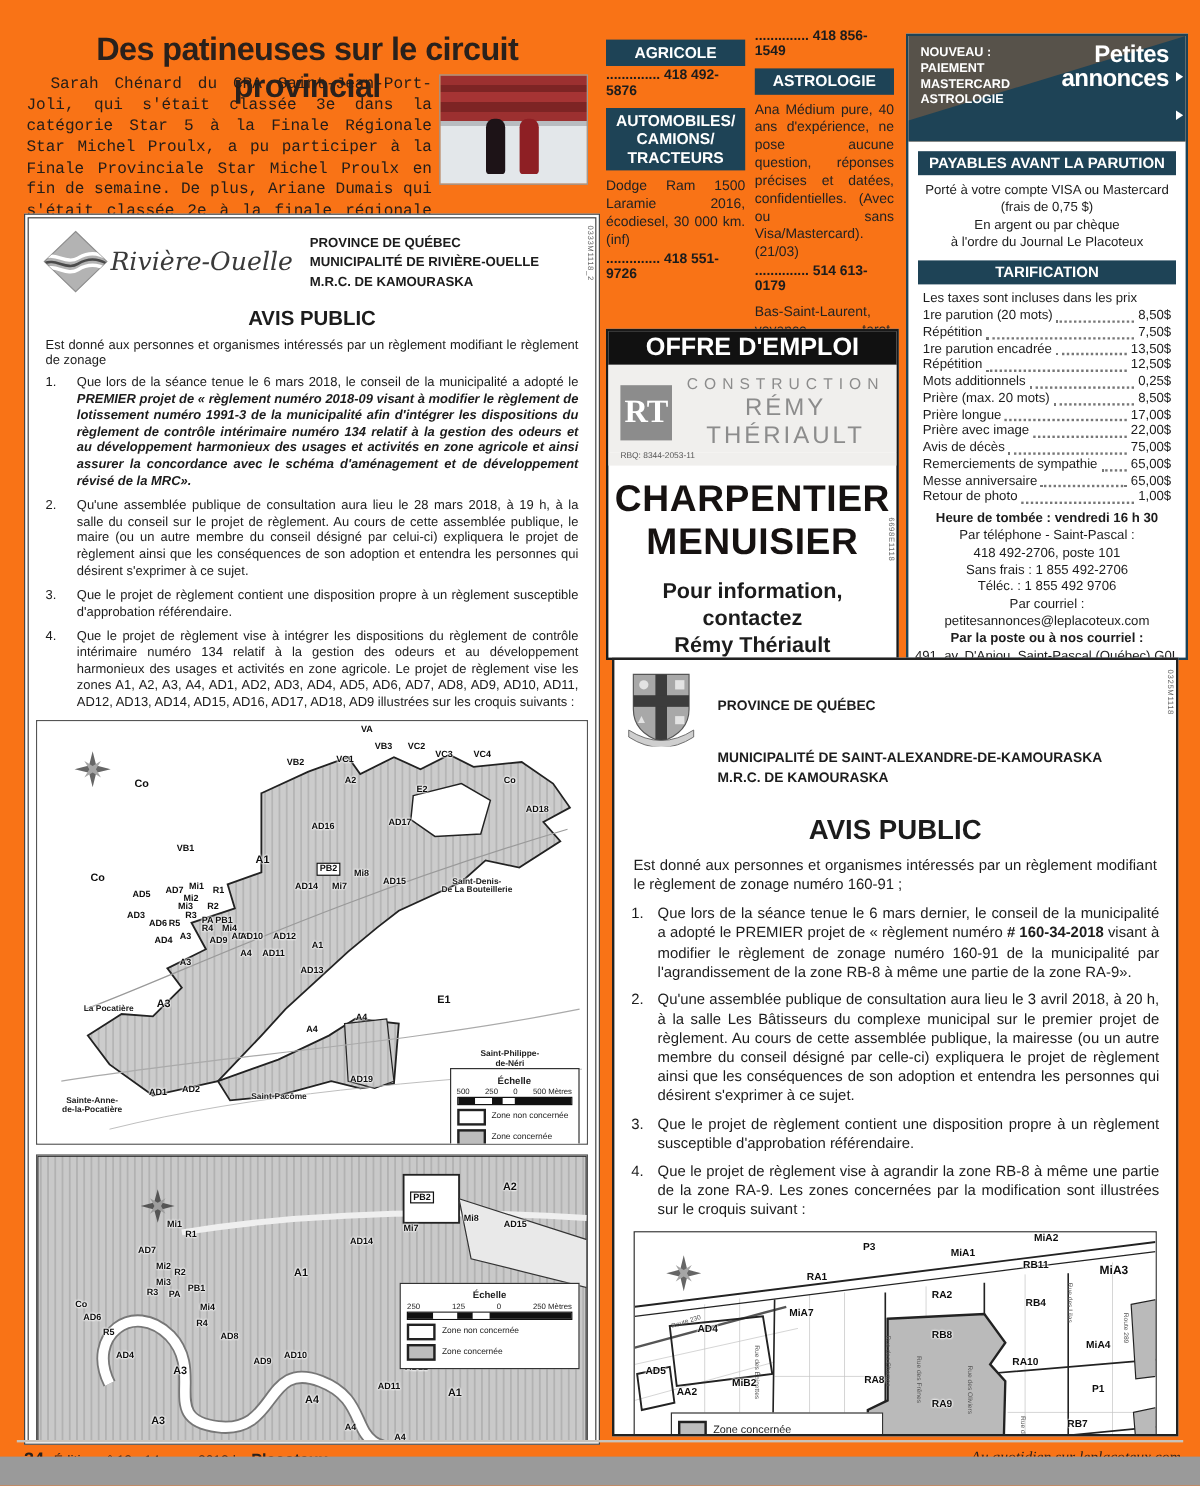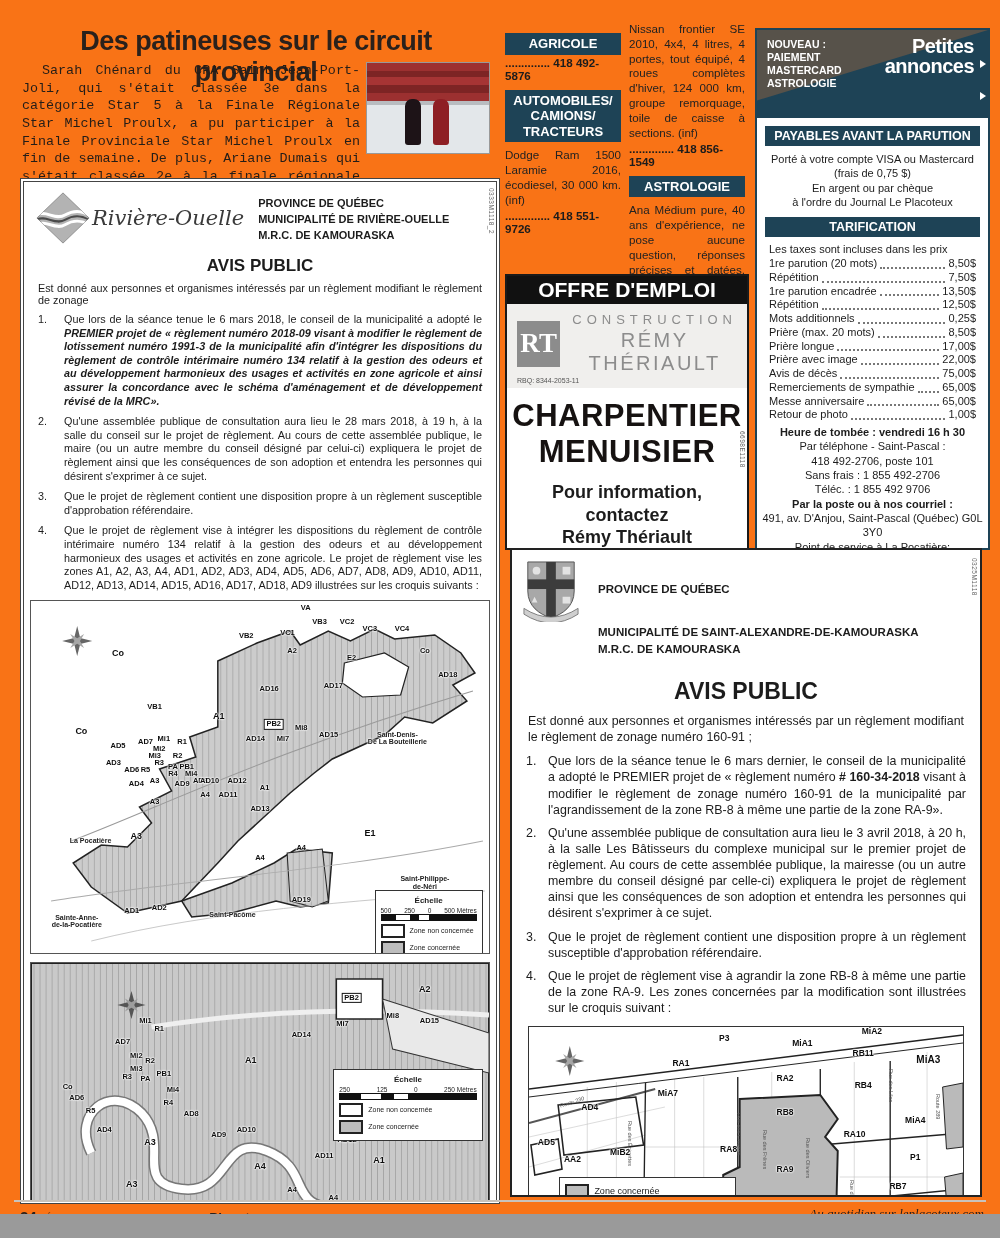--- a/index.html
+++ b/index.html
@@ -367,21 +367,20 @@
     <div class="cl-header">AGRICOLE</div>
     <div class="cl-phone">.............. 418 492-5876</div>
     <div class="cl-header">AUTOMOBILES/
 CAMIONS/
 TRACTEURS</div>
     <div class="cl-ad">Dodge Ram 1500 Laramie 2016, écodiesel, 30 000 km.  (inf)</div>
     <div class="cl-phone">.............. 418 551-9726</div>
   </div>
 
   <div class="abs" style="left:629px;top:22px;width:116px;">
-    <div class="cl-ad" style="margin-top:0;">Nissan frontier SE 2010, 4x4, 4 litres, 4 portes, tout équipé, 4 roues complètes d'hiver, 124 000 km, groupe remorquage, toile de caisse à sections.  (inf)</div>
     <div class="cl-phone">.............. 418 856-1549</div>
     <div class="cl-header">ASTROLOGIE</div>
     <div class="cl-ad">Ana Médium pure, 40 ans d'expérience, ne pose aucune question, réponses précises et datées, confidentielles. (Avec ou sans Visa/Mastercard). (21/03)</div>
     <div class="cl-phone">.............. 514 613-0179</div>
     <div class="cl-ad">Bas-Saint-Laurent, voyance, tarot, formation. Francine Ouellet.  (inf)</div>
     <div class="cl-phone">.............. 418 371-1146</div>
   </div>
 
   <div id="job" style="left:505px;top:274px;width:240px;height:272px;">
     <div class="vcode" style="right:1px;top:155px;">6698E1118</div>
@@ -498,20 +497,21 @@
           <span>1,00$</span>
         </div>
       </div>
     <div class="pa-center pa-bold" style="margin-top:3px;">Heure de tombée : vendredi 16 h 30</div>
     <div class="pa-center">
 
     <div>Par téléphone - Saint-Pascal :</div>
         <div>418 492-2706, poste 101</div>
         <div>Sans frais : 1 855 492-2706</div>
         <div>Téléc. : 1 855 492 9706</div>
+        <div>Par courriel : petitesannonces@leplacoteux.com</div>
       </div>
     <div class="pa-center pa-bold">Par la poste ou à nos courriel :</div>
     <div class="pa-center">
 
     <div>491, av. D'Anjou, Saint-Pascal (Québec) G0L 3Y0</div>
         <div>Point de service à La Pocatière:</div>
         <div>Singer PFAFF, 502B, 4e Av.</div>
       </div>
     <div class="promo-bar"><span>PROMOTION - </span><span class="promo-big">19</span><span class="promo-sup">$</span><span> / 3 SEMAINES*</span></div>
     <div class="pa-footnote">*3 semaines consécutives, annonces identiques de 20 mots et moins, taxes incluses</div>

